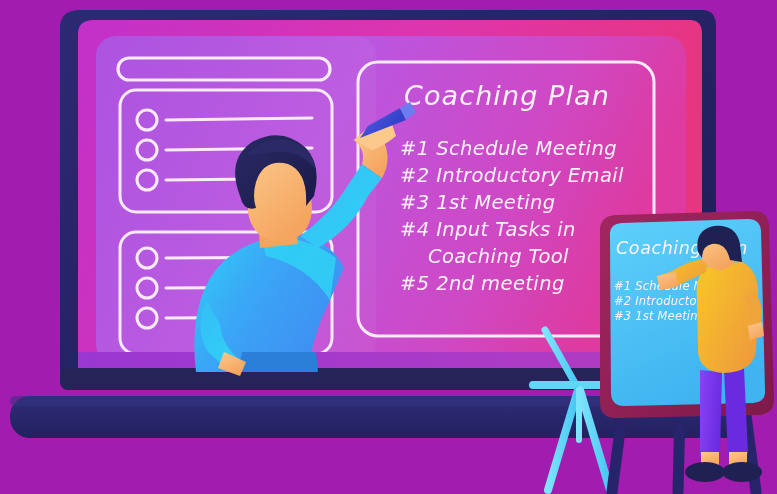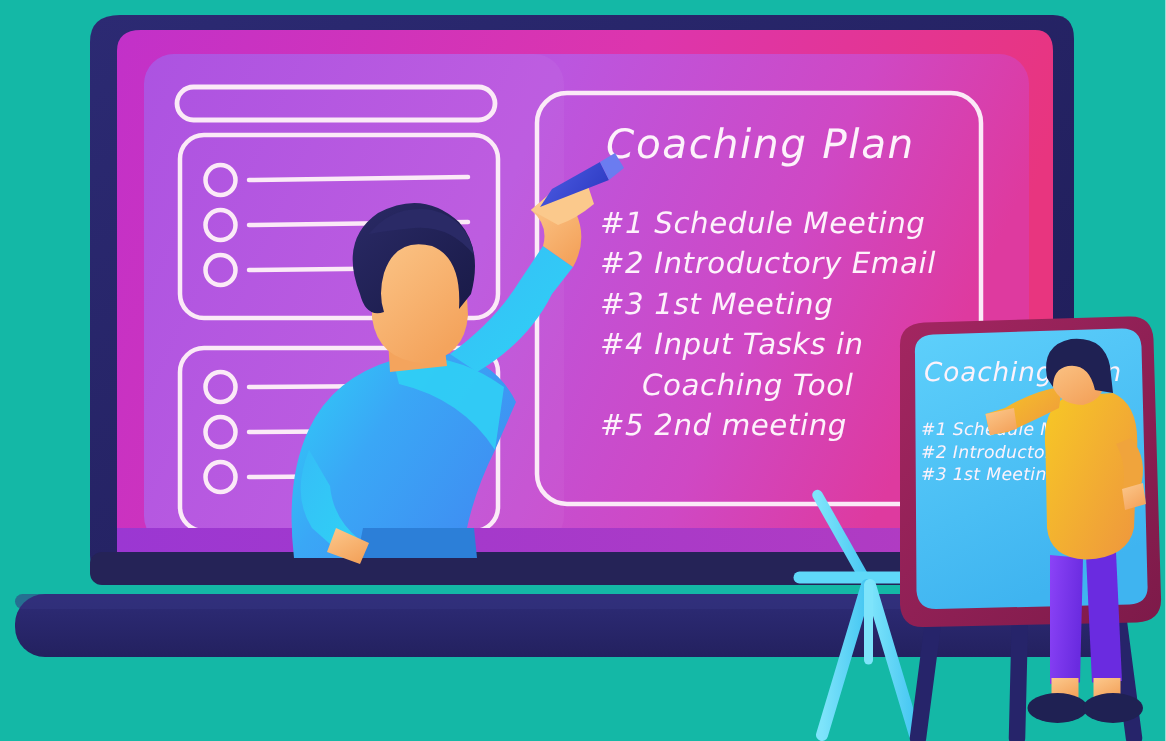--- a/index.html
+++ b/index.html
@@ -10,21 +10,21 @@
   body {
     width: 777px;
     height: 494px;
     font-family: "DejaVu Sans", sans-serif;
     overflow: hidden;
   }
   #scene {
     position: relative;
     width: 777px;
     height: 494px;
-    background: #14b8a6;
+    background: #a21caf;
   }
   #scene svg {
     display: block;
   }
   .hand-text {
     font-family: "DejaVu Sans", sans-serif;
     fill: #fdf2fb;
     font-style: italic;
   }
 </style>

